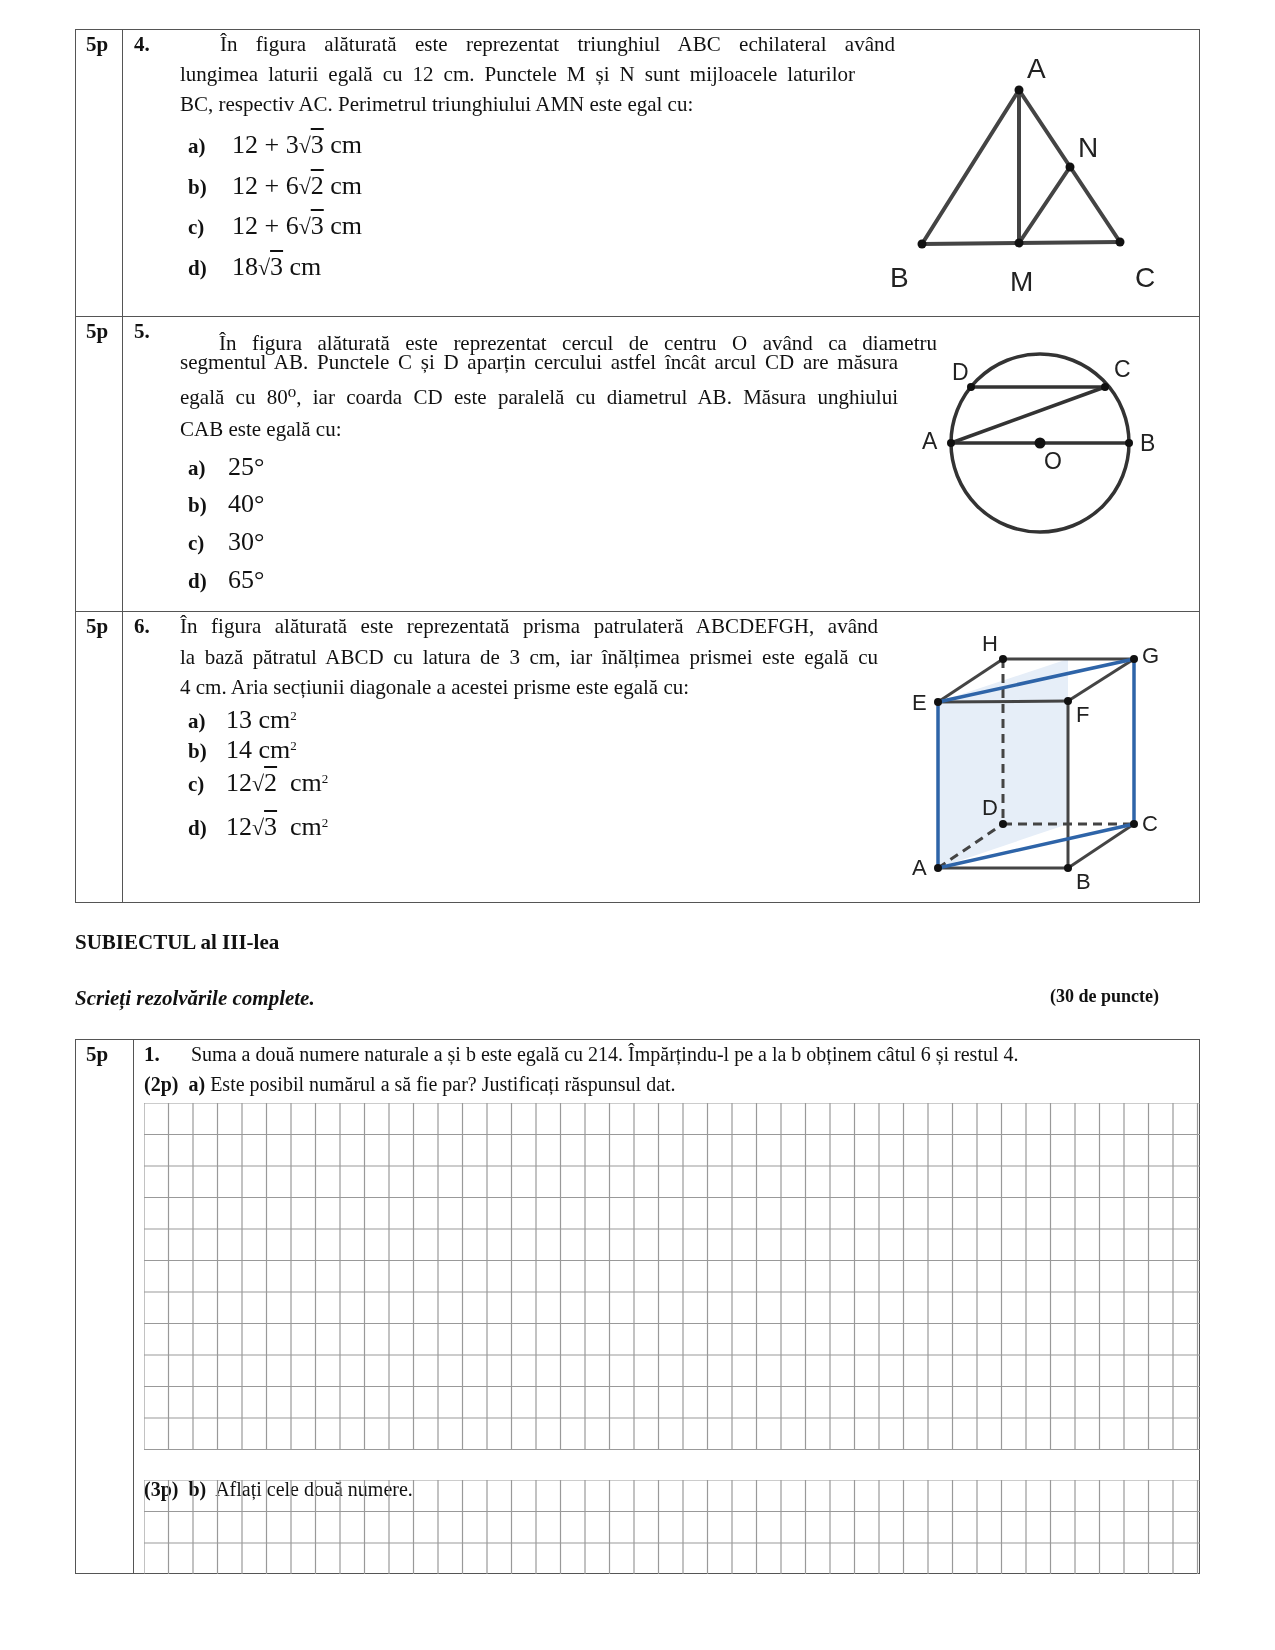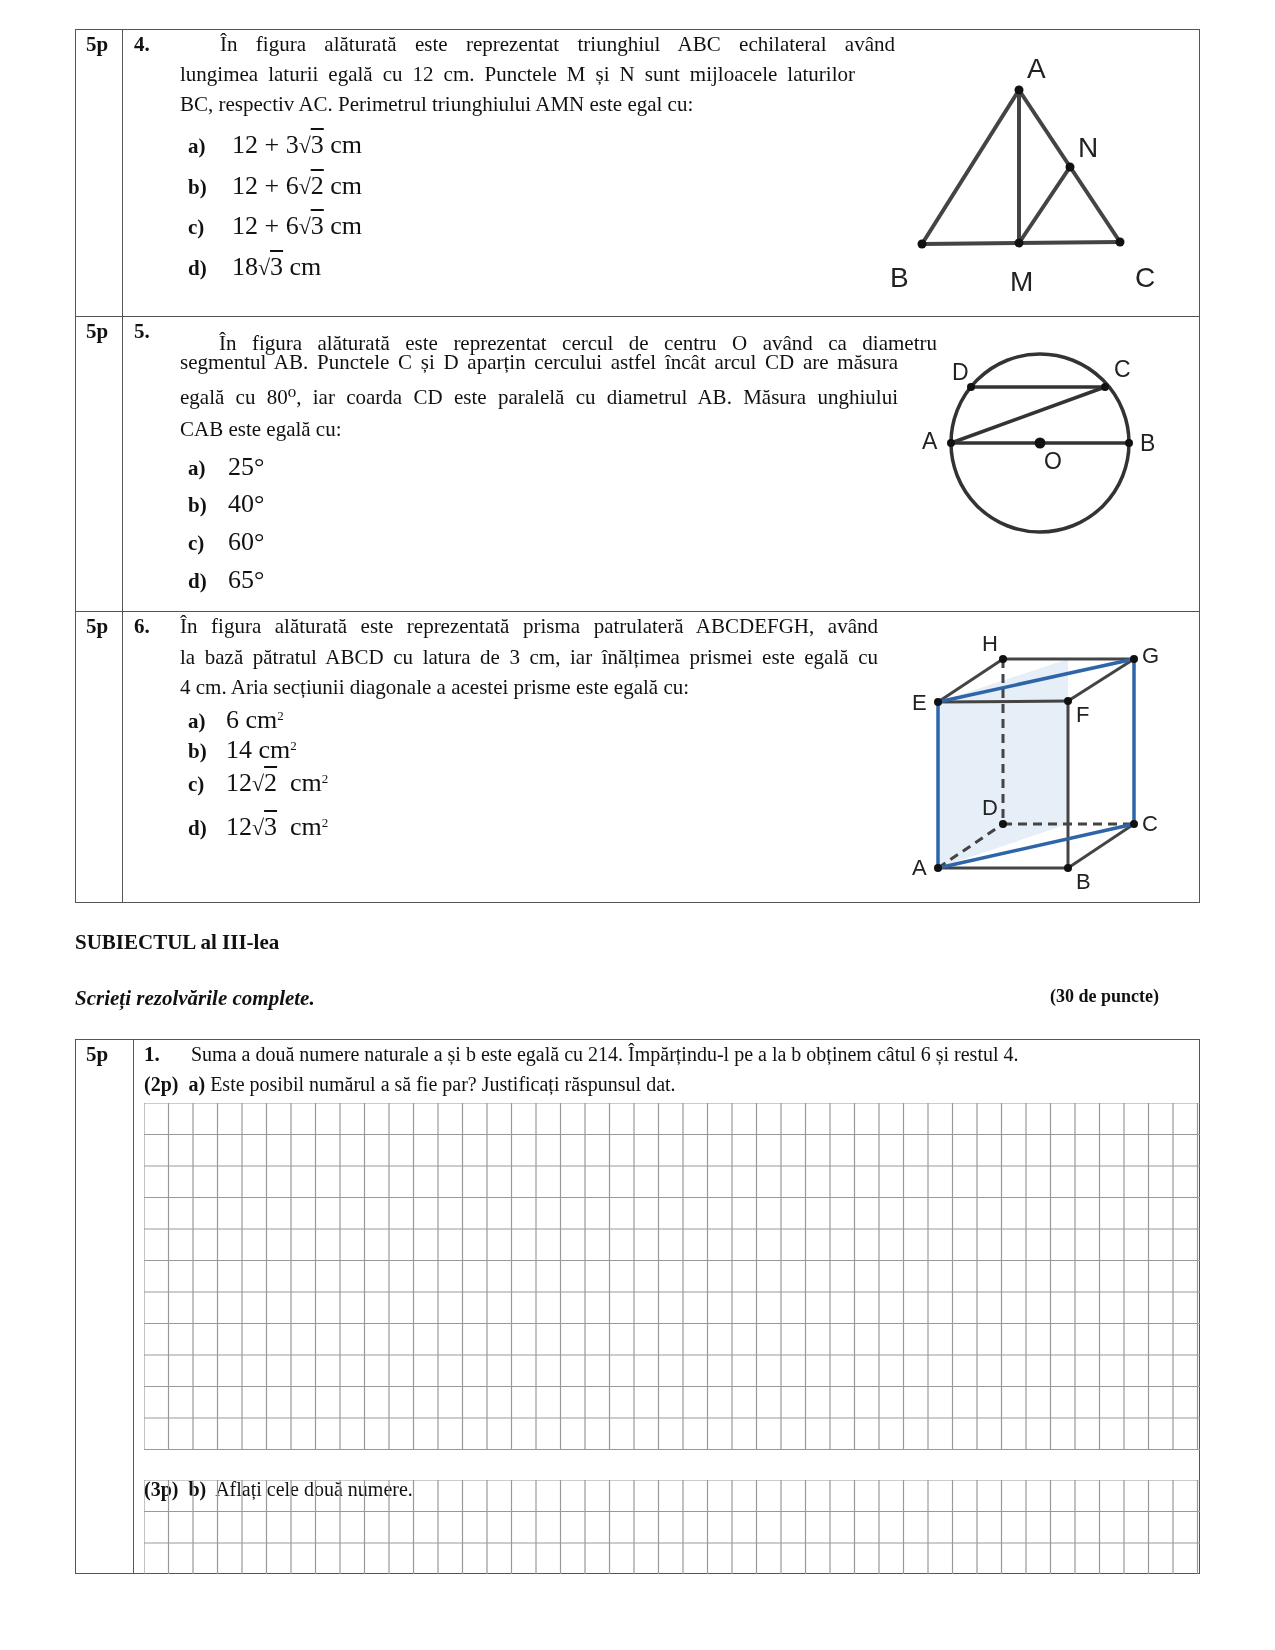--- a/index.html
+++ b/index.html
@@ -97,21 +97,21 @@
   <span>CAB este egală cu:</span>
 </div>
 
 <div class="opt" style="left:188px;top:452px;">
   <span class="lbl" style="width:40px">a)</span><span class="val">25°</span>
 </div>
 <div class="opt" style="left:188px;top:489px;">
   <span class="lbl" style="width:40px">b)</span><span class="val">40°</span>
 </div>
 <div class="opt" style="left:188px;top:527px;">
-  <span class="lbl" style="width:40px">c)</span><span class="val">60°</span>
+  <span class="lbl" style="width:40px">c)</span><span class="val">30°</span>
 </div>
 <div class="opt" style="left:188px;top:565px;">
   <span class="lbl" style="width:40px">d)</span><span class="val">65°</span>
 </div>
 
 <svg class="abs" style="left:900px;top:345px;" width="260" height="200" viewBox="0 0 260 200">
   <g stroke="#333" stroke-width="3.5" fill="none">
     <circle cx="140" cy="98" r="89"></circle>
     <line x1="51" y1="98" x2="229" y2="98"></line>
     <line x1="71" y1="42" x2="205" y2="42"></line>
@@ -139,21 +139,21 @@
   <span>În figura alăturată este reprezentată prisma patrulateră ABCDEFGH, având</span>
 </div>
 <div class="txt" style="left:180px;top:642px;width:698px;">
   <span>la bază pătratul ABCD cu latura de 3 cm, iar înălțimea prismei este egală cu</span>
 </div>
 <div class="txt last" style="left:180px;top:672px;width:698px;">
   <span>4 cm. Aria secțiunii diagonale a acestei prisme este egală cu:</span>
 </div>
 
 <div class="opt" style="left:188px;top:705px;">
-  <span class="lbl" style="width:38px">a)</span><span class="val">6 cm</span><span class="sup">2</span>
+  <span class="lbl" style="width:38px">a)</span><span class="val">13 cm</span><span class="sup">2</span>
 </div>
 <div class="opt" style="left:188px;top:735px;">
   <span class="lbl" style="width:38px">b)</span><span class="val">14 cm</span><span class="sup">2</span>
 </div>
 <div class="opt" style="left:188px;top:768px;">
   <span class="lbl" style="width:38px">c)</span><span class="val">12</span><span class="rad">√</span><span class="val sq">2</span><span class="val" style="white-space:pre">  cm</span><span class="sup">2</span>
 </div>
 <div class="opt" style="left:188px;top:812px;">
   <span class="lbl" style="width:38px">d)</span><span class="val">12</span><span class="rad">√</span><span class="val sq">3</span><span class="val" style="white-space:pre">  cm</span><span class="sup">2</span>
 </div>

